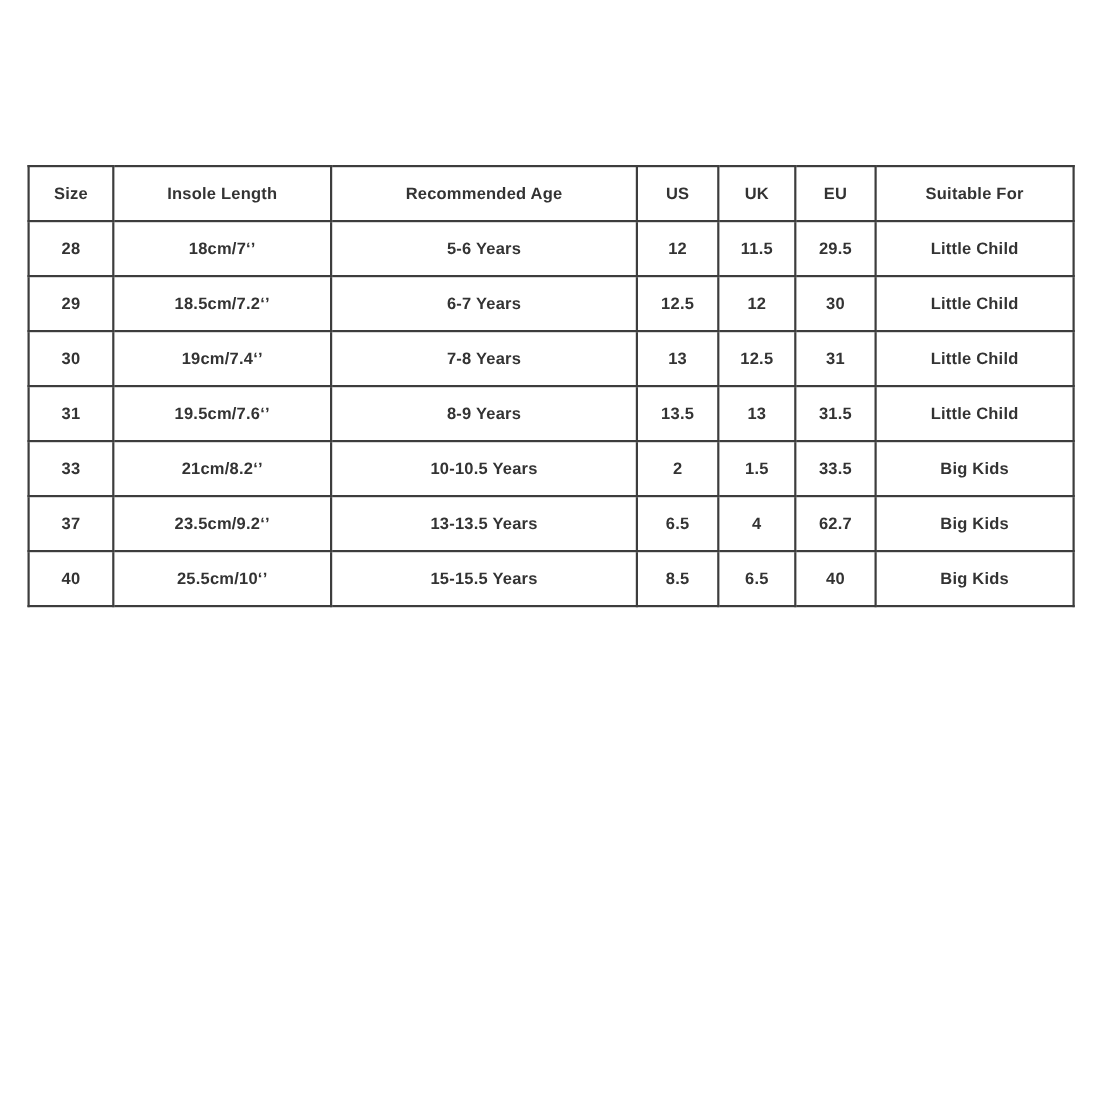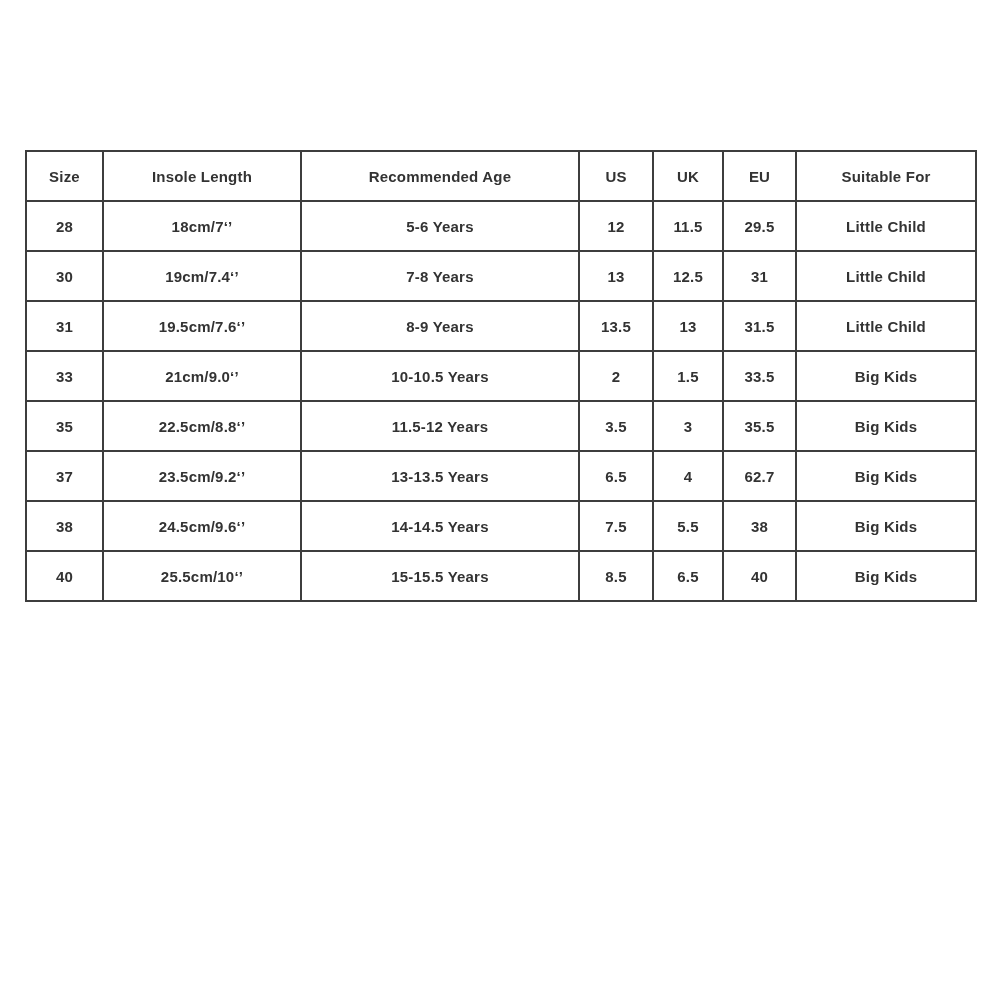--- a/index.html
+++ b/index.html
@@ -76,71 +76,62 @@
         <tr>
           <td>28</td>
           <td>18cm/7‘’</td>
           <td>5-6 Years</td>
           <td>12</td>
           <td>11.5</td>
           <td>29.5</td>
           <td>Little Child</td>
         </tr>
         <tr>
+          <td>29</td>
+          <td>18.5cm/7.2‘’</td>
+          <td>6-7 Years</td>
+          <td>12.5</td>
+          <td>12</td>
+          <td>30</td>
+          <td>Little Child</td>
+        </tr>
+        <tr>
           <td>30</td>
           <td>19cm/7.4‘’</td>
           <td>7-8 Years</td>
           <td>13</td>
           <td>12.5</td>
           <td>31</td>
           <td>Little Child</td>
         </tr>
         <tr>
           <td>31</td>
           <td>19.5cm/7.6‘’</td>
           <td>8-9 Years</td>
           <td>13.5</td>
           <td>13</td>
           <td>31.5</td>
           <td>Little Child</td>
         </tr>
         <tr>
           <td>33</td>
-          <td>21cm/9.0‘’</td>
+          <td>21cm/8.2‘’</td>
           <td>10-10.5 Years</td>
           <td>2</td>
           <td>1.5</td>
           <td>33.5</td>
-          <td>Big Kids</td>
-        </tr>
-        <tr>
-          <td>35</td>
-          <td>22.5cm/8.8‘’</td>
-          <td>11.5-12 Years</td>
-          <td>3.5</td>
-          <td>3</td>
-          <td>35.5</td>
           <td>Big Kids</td>
         </tr>
         <tr>
           <td>37</td>
           <td>23.5cm/9.2‘’</td>
           <td>13-13.5 Years</td>
           <td>6.5</td>
           <td>4</td>
           <td>62.7</td>
-          <td>Big Kids</td>
-        </tr>
-        <tr>
-          <td>38</td>
-          <td>24.5cm/9.6‘’</td>
-          <td>14-14.5 Years</td>
-          <td>7.5</td>
-          <td>5.5</td>
-          <td>38</td>
           <td>Big Kids</td>
         </tr>
         <tr>
           <td>40</td>
           <td>25.5cm/10‘’</td>
           <td>15-15.5 Years</td>
           <td>8.5</td>
           <td>6.5</td>
           <td>40</td>
           <td>Big Kids</td>

